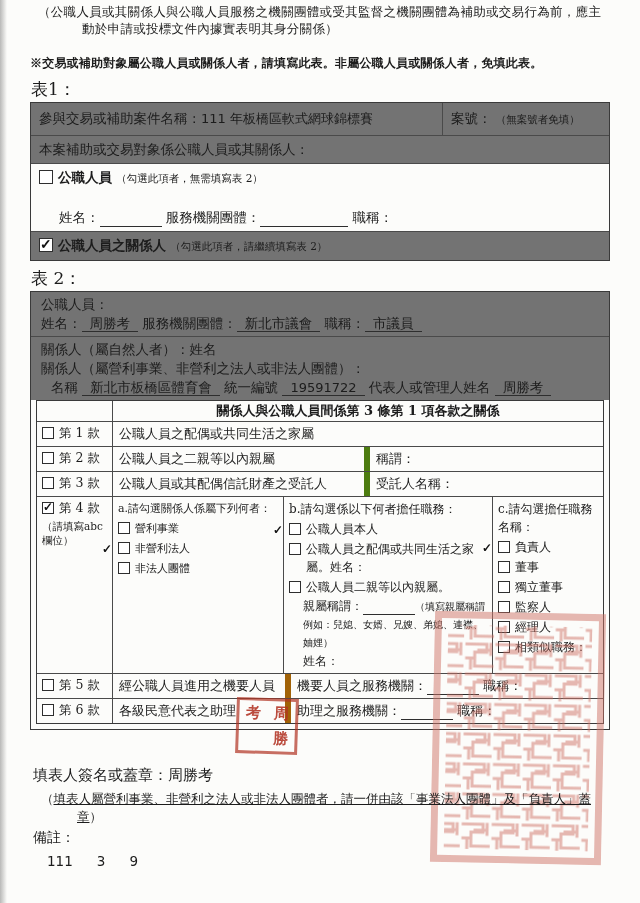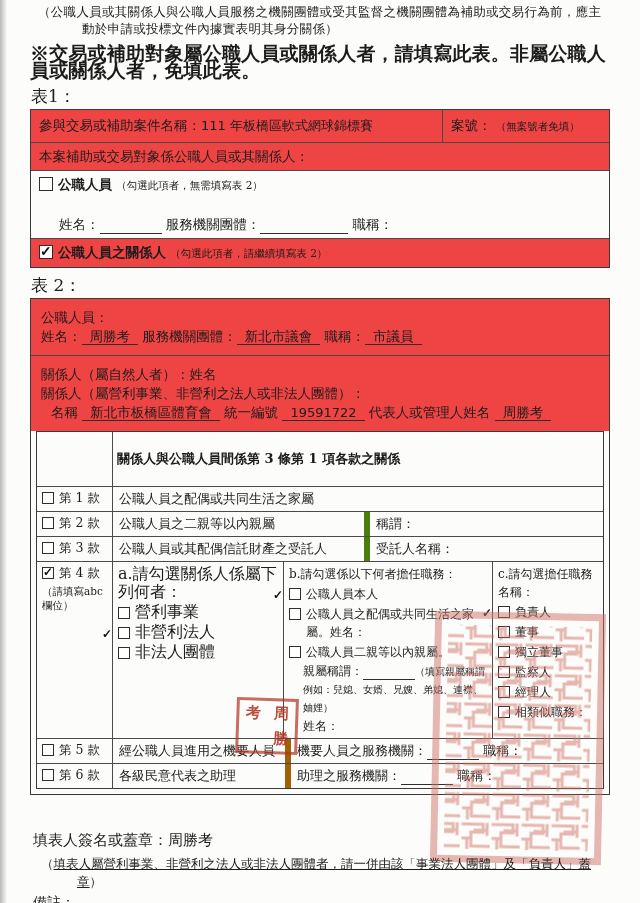--- a/index.html
+++ b/index.html
@@ -5,53 +5,53 @@
   html,body{margin:0;padding:0;background:#9a9a9a;}
   .page{position:relative;width:640px;height:903px;margin:0 auto;background:#fcfcfa;
         font-family:"DejaVu Serif","Liberation Serif",serif;color:#1c1c1c;overflow:hidden;}
   .page::before{content:"";position:absolute;left:0;top:0;bottom:0;width:7px;
         background:linear-gradient(to right,rgba(60,60,60,.35),rgba(60,60,60,0));z-index:5;pointer-events:none;}
   .titles{padding-top:28px;text-align:center;}
   .t1,.t2{font-size:17px;font-weight:bold;line-height:22px;letter-spacing:1px;}
   .t3{font-size:15px;font-weight:bold;line-height:21px;margin-top:2px;letter-spacing:.5px;}
   .paren-note{margin:3px 28px 0 30px;font-size:12.5px;line-height:17px;
         padding-left:52px;text-indent:-44px;letter-spacing:.3px;}
-  .star-note{margin:8px 28px 0 30px;font-size:19px;font-weight:600;line-height:17px;letter-spacing:.2px;}
+  .star-note{margin:18px 28px 0 30px;font-size:12px;font-weight:600;line-height:17px;letter-spacing:.2px;}
   .tbl-label{margin:6px 0 1px 31px;font-size:17px;}
   .bordered{margin:0 30px;border:1.5px solid #3a3a3a;}
   .row{padding:4px 8px;font-size:13.5px;line-height:19px;}
   .row+.row{border-top:1px solid #4a4a4a;}
-  .band{background:#ef4444;}
+  .band{background:#737373;}
   .r1{display:flex;padding:0;}
   .r1 .cell{padding:6px 8px;}
   .r1 .cell.case-name{flex:1;}
   .r1 .cell.case-no{width:150px;border-left:1px solid #4a4a4a;}
   .small{font-size:10.5px;letter-spacing:0;}
   .b{font-weight:bold;}
   .cb{display:inline-block;width:12px;height:12px;border:1.3px solid #2e2e2e;background:#fff;
       vertical-align:-2px;margin-right:5px;position:relative;}
   .cb.checked::after{content:"✓";position:absolute;left:0px;top:-4px;font-size:14px;font-weight:bold;color:#111;}
   .cb.sm{width:10px;height:10px;}
   .cb.sm.checked::after{font-size:12px;top:-3px;}
   .blank{display:inline-block;border-bottom:1px solid #2e2e2e;height:13px;vertical-align:bottom;}
   .uv{border-bottom:1px solid #2e2e2e;padding:0 8px;}
   .fields{padding-left:20px;margin-top:20px;}
   
-  .sec{padding:9px 10px;font-size:13.5px;line-height:19px;}
+  .sec{padding:3px 10px;font-size:13.5px;line-height:19px;}
   .sec.official{border-bottom:1px solid #4a4a4a;}
   .rel{margin:0 5px 5px;border:1.4px solid #3a3a3a;}
   .relrow{display:flex;border-top:1px solid #4a4a4a;font-size:13px;}
   .relrow:first-child{border-top:none;}
   .kcol{width:68px;flex:0 0 68px;border-right:1px solid #4a4a4a;padding:3px 2px 3px 5px;font-size:12.5px;}
-  .relhead{flex:1;font-weight:bold;padding:18px 4px;font-size:13px;}
+  .relhead{flex:1;text-align:center;font-weight:bold;padding:1px 4px;font-size:13px;}
   .desc{flex:1;padding:3px 6px;line-height:18px;font-family:Liberation Serif, serif;}
   .desc245{flex:0 0 239px;border-right:6px solid #4d7c0f;padding:3px 6px;}
   .desc166{flex:0 0 160px;border-right:6px solid #a16207;padding:3px 6px;line-height:18px;}
   .extra{flex:1;padding:3px 6px;}
-  .colA{flex:0 0 160px;border-right:1px solid #4a4a4a;padding:3px 5px;font-size:16px;line-height:18px;}
+  .colA{flex:0 0 160px;border-right:1px solid #4a4a4a;padding:3px 5px;font-size:11px;line-height:18px;}
   .colB{flex:0 0 198px;border-right:1px solid #4a4a4a;padding:3px 5px;font-size:12px;line-height:18px;}
   .colC{flex:1;padding:3px 5px;font-size:12px;line-height:18px;}
   .opt{display:block;padding-left:17px;text-indent:-17px;margin-top:2px;}
   .kin{padding-left:14px;margin-top:1px;}
   .kin-note{font-size:10px;line-height:13.5px;display:inline;}
   .k4note{font-size:10.5px;line-height:14px;margin-top:2px;}
   
   .footer{margin:34px 28px 0 33px;position:relative;z-index:3;}
   .sign-line{font-size:15px;line-height:22px;}
   .sign-note{font-size:12.5px;line-height:17.5px;margin-top:4px;padding-left:44px;text-indent:-36px;}

